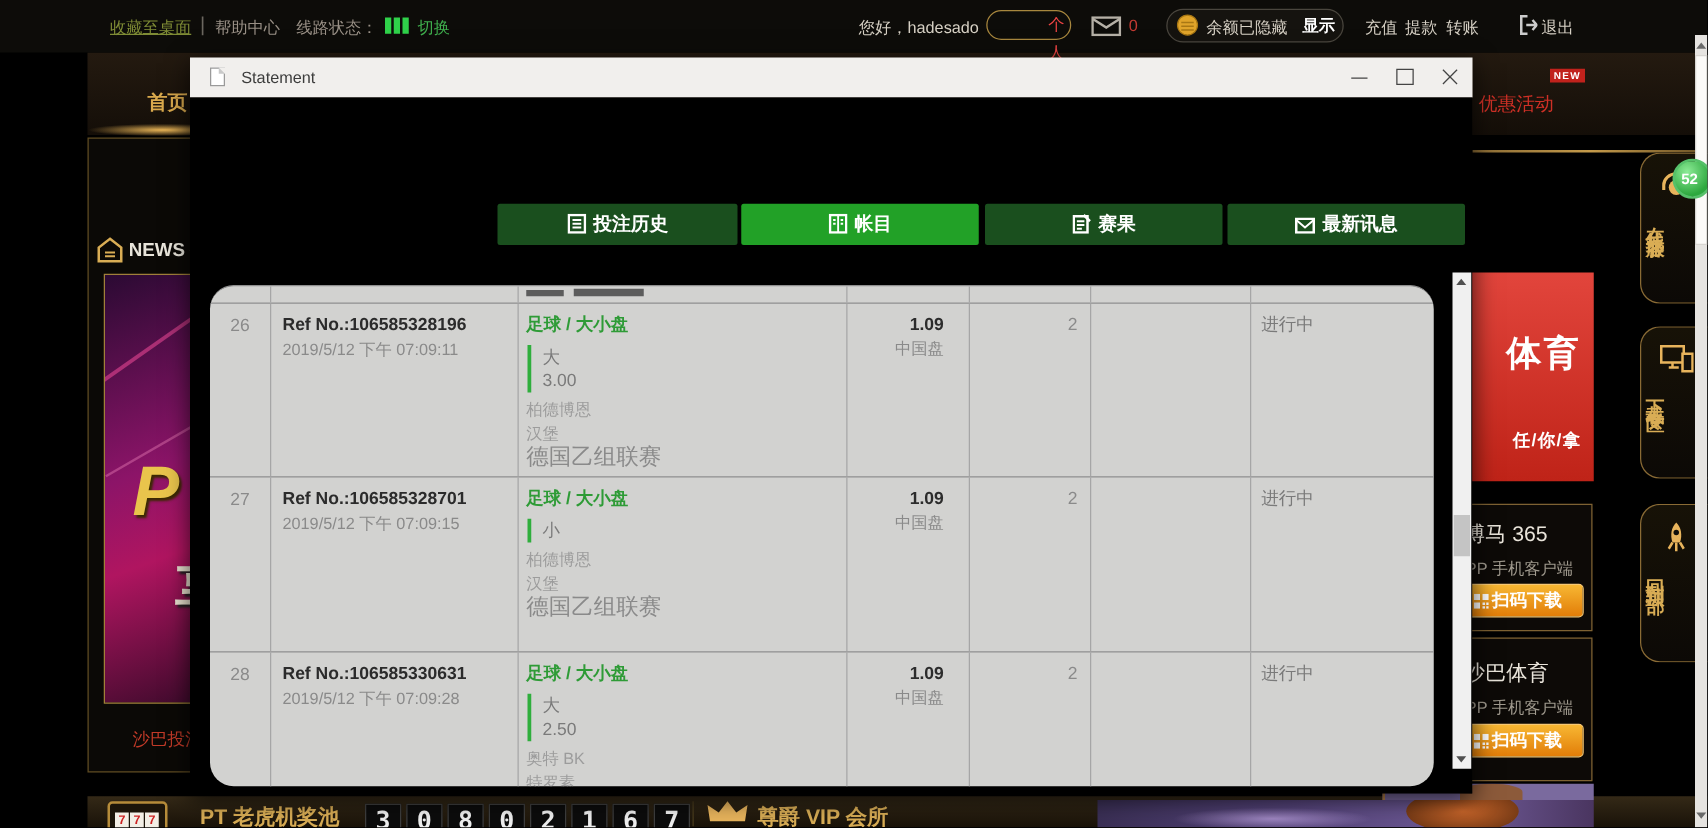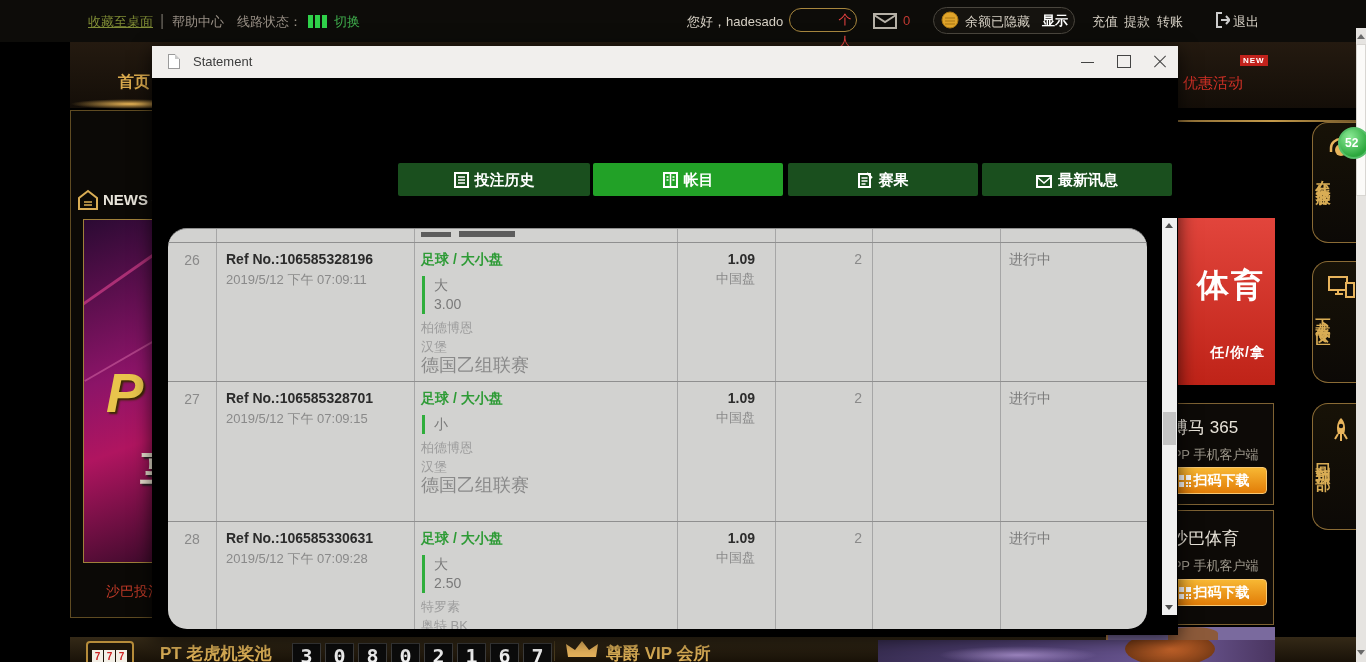--- a/index.html
+++ b/index.html
@@ -71,21 +71,21 @@
     background:radial-gradient(#c8652a,#7a3c16 70%,rgba(0,0,0,0)); }
   .game-banner .glow { position:absolute; left:60px; top:6px; width:160px; height:18px; border-radius:50%;
     background:radial-gradient(rgba(220,190,255,.55),rgba(0,0,0,0) 70%); }
   .game-banner-top { left:1106px; top:627px; width:169px; height:13px; background:#7a6a9e; border-left:2px solid #b8824a;
     z-index:2; overflow:hidden; }
   .game-banner-top .c { position:absolute; left:60px; top:0; width:50px; height:13px; background:#8c5a3a; border-radius:50% 50% 0 0; }
 
   
   .red-banner { left:1120px; top:218px; width:155px; height:167px; z-index:1;
     background:linear-gradient(#e2453c,#bf2318); }
-  .rb-title { position:absolute; right:10px; top:46px; font-size:32px; font-weight:bold; color:#fff; letter-spacing:2px; }
+  .rb-title { position:absolute; right:10px; top:46px; font-size:28px; font-weight:bold; color:#fff; letter-spacing:2px; }
   .rb-sub { position:absolute; right:10px; top:126px; font-size:14px; font-weight:bold; color:#fff; letter-spacing:1px; }
   .app-box { left:1150px; width:124px; background:#0d0a07; border:1px solid #7e6233; z-index:1; }
   .app-name { position:absolute; left:20px; font-size:17px; color:#e9e4da; white-space:nowrap; }
   .app-sub { position:absolute; left:13px; font-size:13px; color:#a09a8e; white-space:nowrap; }
   .app-btn { position:absolute; left:10px; width:106px; height:27px; border:1px solid #f8c872; border-radius:4px;
     background:linear-gradient(#f7b733,#e27d08); color:#fff; font-size:14px; font-weight:bold; text-align:center;
     line-height:25px; cursor:pointer; white-space:nowrap; }
   .app-btn svg { vertical-align:-2px; margin-right:3px; }
 
   
@@ -399,22 +399,22 @@
             <div class="ref-no">Ref No.:106585330631</div>
             <div class="ref-time">2019/5/12 下午 07:09:28</div>
           </div>
           <div class="c-det">
             <div class="det-market">足球 / 大小盘</div>
             <div class="det-sel">
               <div>大</div>
               <div>2.50</div>
             </div>
             <div class="det-teams">
+              <div>奥特 BK</div>
               <div>特罗素</div>
-              <div>奥特 BK</div>
             </div>
           </div>
           <div class="c-odds">
             <div class="odds-v">1.09</div>
             <div class="odds-t">中国盘</div>
           </div>
           <div class="c-stake">2</div>
           <div></div>
           <div class="c-status">进行中</div>
         </div>

